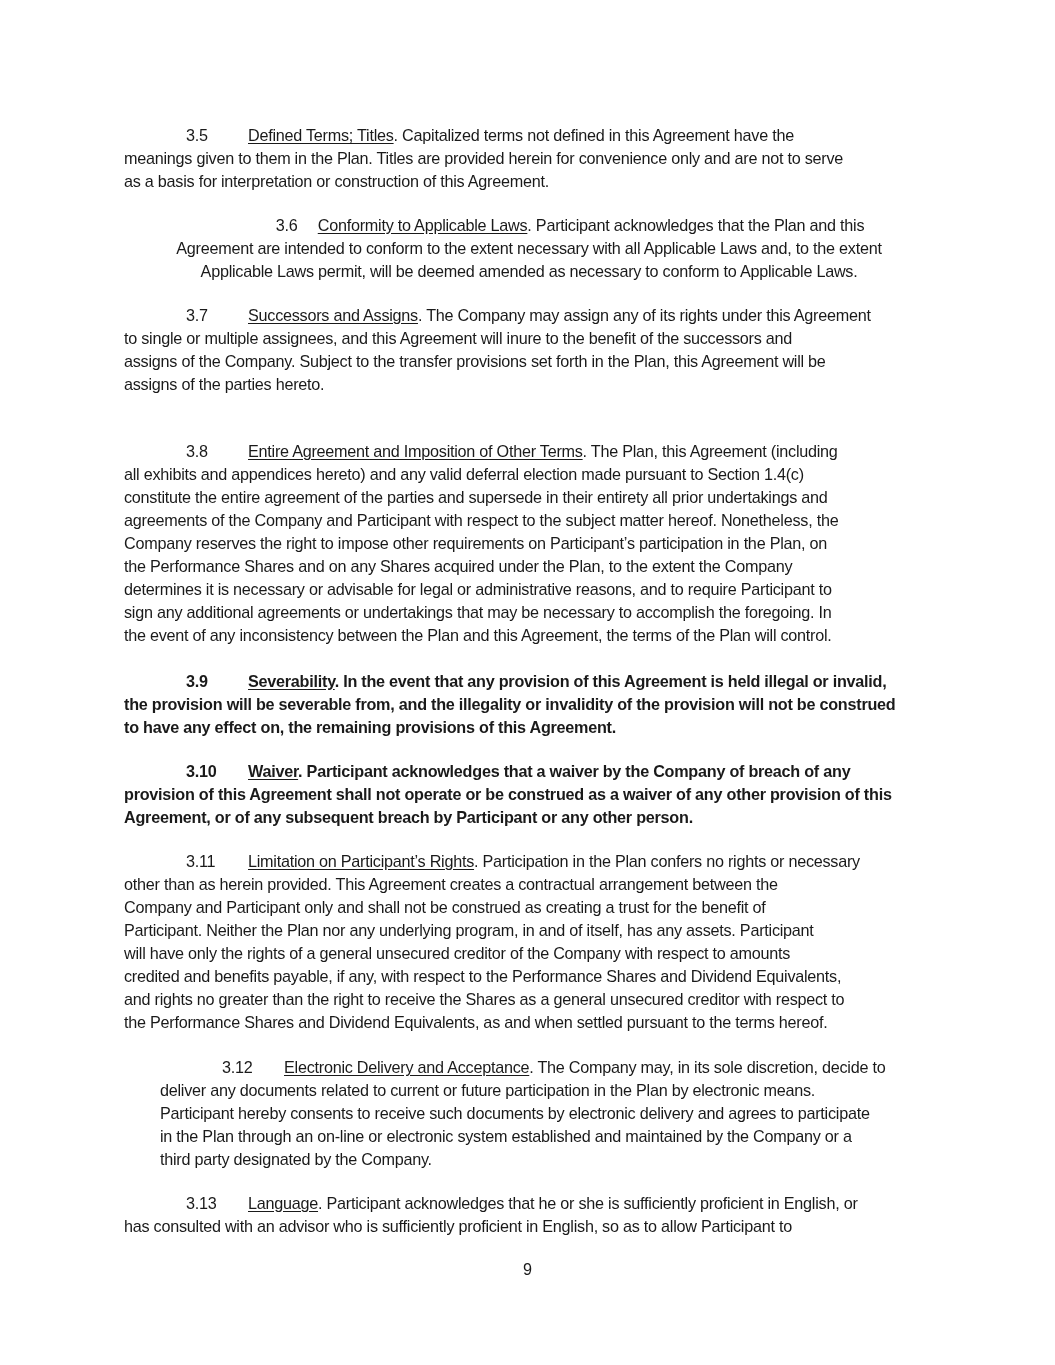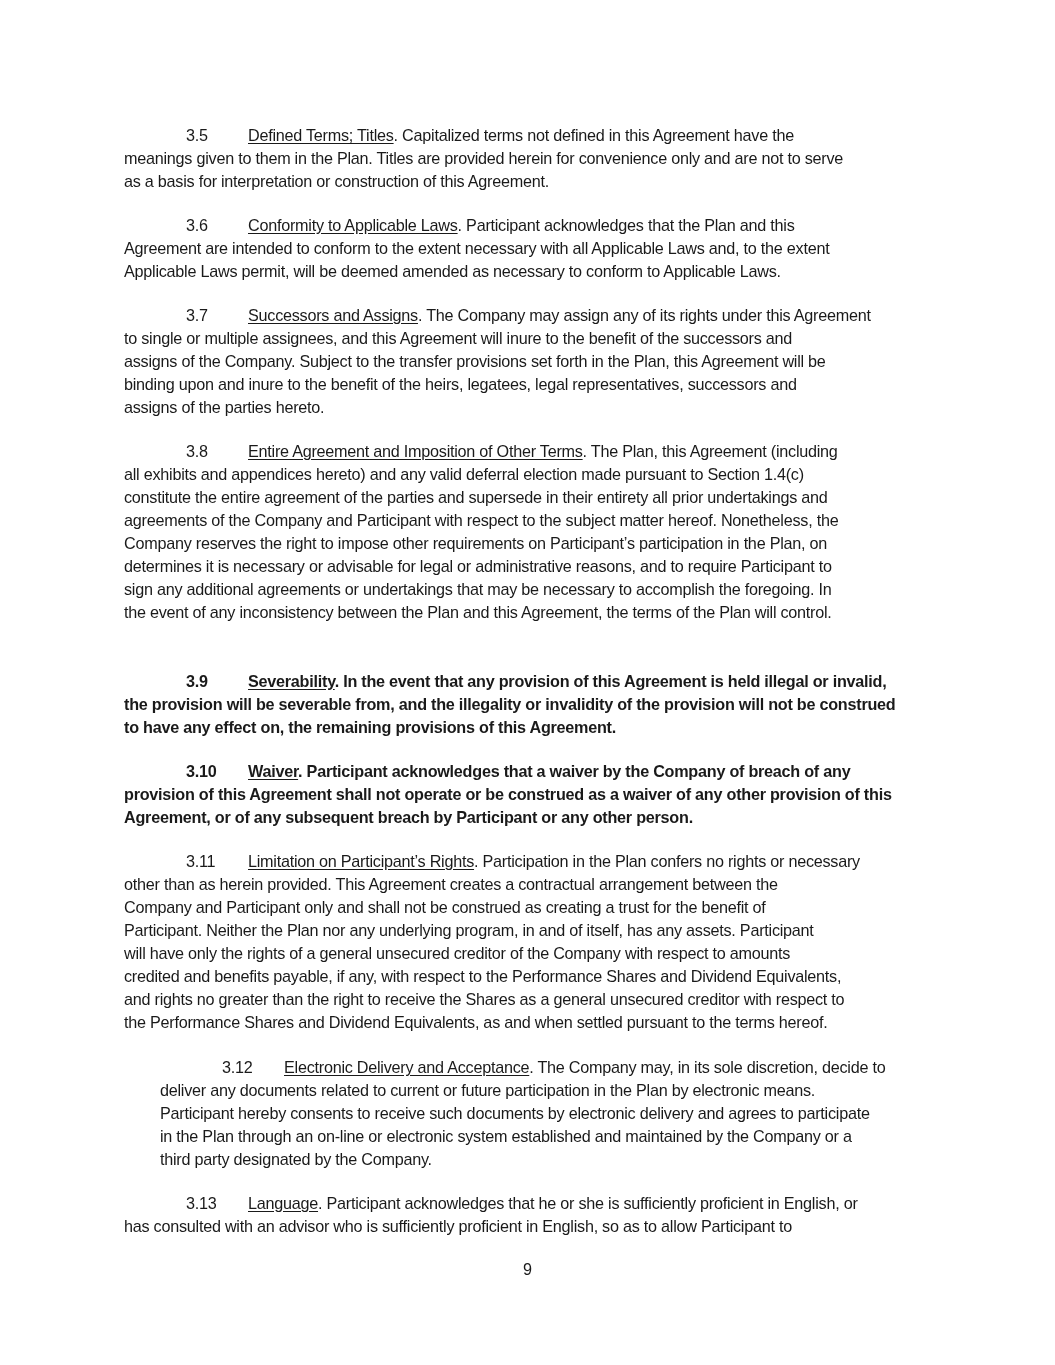--- a/index.html
+++ b/index.html
@@ -28,40 +28,40 @@
 <body>
 
 <div class="page">
 
   <div class="section" style="top:124px;">
     <div class="line first"><span class="num">3.5</span><span class="heading">Defined Terms; Titles</span><span>.  Capitalized terms not defined in this Agreement have the</span></div>
     <div class="line">meanings given to them in the Plan. Titles are provided herein for convenience only and are not to serve</div>
     <div class="line">as a basis for interpretation or construction of this Agreement.</div>
   </div>
 
-  <div class="section" style="top:214px;">
+  <div class="section" style="top:214px;text-align:center;">
     <div class="line first"><span class="num">3.6</span><span class="heading">Conformity to Applicable Laws</span><span>.  Participant acknowledges that the Plan and this</span></div>
     <div class="line">Agreement are intended to conform to the extent necessary with all Applicable Laws and, to the extent</div>
     <div class="line">Applicable Laws permit, will be deemed amended as necessary to conform to Applicable Laws.</div>
   </div>
 
   <div class="section" style="top:304px;">
     <div class="line first"><span class="num">3.7</span><span class="heading">Successors and Assigns</span><span>.  The Company may assign any of its rights under this Agreement</span></div>
     <div class="line">to single or multiple assignees, and this Agreement will inure to the benefit of the successors and</div>
     <div class="line">assigns of the Company.  Subject to the transfer provisions set forth in the Plan, this Agreement will be</div>
-    <div class="line">binding upon and inure to the benefit of the heirs, legatees, legal representatives, successors and</div>
     <div class="line">assigns of the parties hereto.</div>
   </div>
 
   <div class="section" style="top:440px;">
     <div class="line first"><span class="num">3.8</span><span class="heading">Entire Agreement and Imposition of Other Terms</span><span>.  The Plan, this Agreement (including</span></div>
     <div class="line">all exhibits and appendices hereto) and any valid deferral election made pursuant to Section 1.4(c)</div>
     <div class="line">constitute the entire agreement of the parties and supersede in their entirety all prior undertakings and</div>
     <div class="line">agreements of the Company and Participant with respect to the subject matter hereof. Nonetheless, the</div>
     <div class="line">Company reserves the right to impose other requirements on Participant’s participation in the Plan, on</div>
+    <div class="line">the Performance Shares and on any Shares acquired under the Plan, to the extent the Company</div>
     <div class="line">determines it is necessary or advisable for legal or administrative reasons, and to require Participant to</div>
     <div class="line">sign any additional agreements or undertakings that may be necessary to accomplish the foregoing.  In</div>
     <div class="line">the event of any inconsistency between the Plan and this Agreement, the terms of the Plan will control.</div>
   </div>
 
   <div class="section" style="top:670px;font-weight:bold;">
     <div class="line first"><span class="num">3.9</span><span class="heading">Severability</span><span>.  In the event that any provision of this Agreement is held illegal or invalid,</span></div>
     <div class="line">the provision will be severable from, and the illegality or invalidity of the provision will not be construed</div>
     <div class="line">to have any effect on, the remaining provisions of this Agreement.</div>
   </div>

